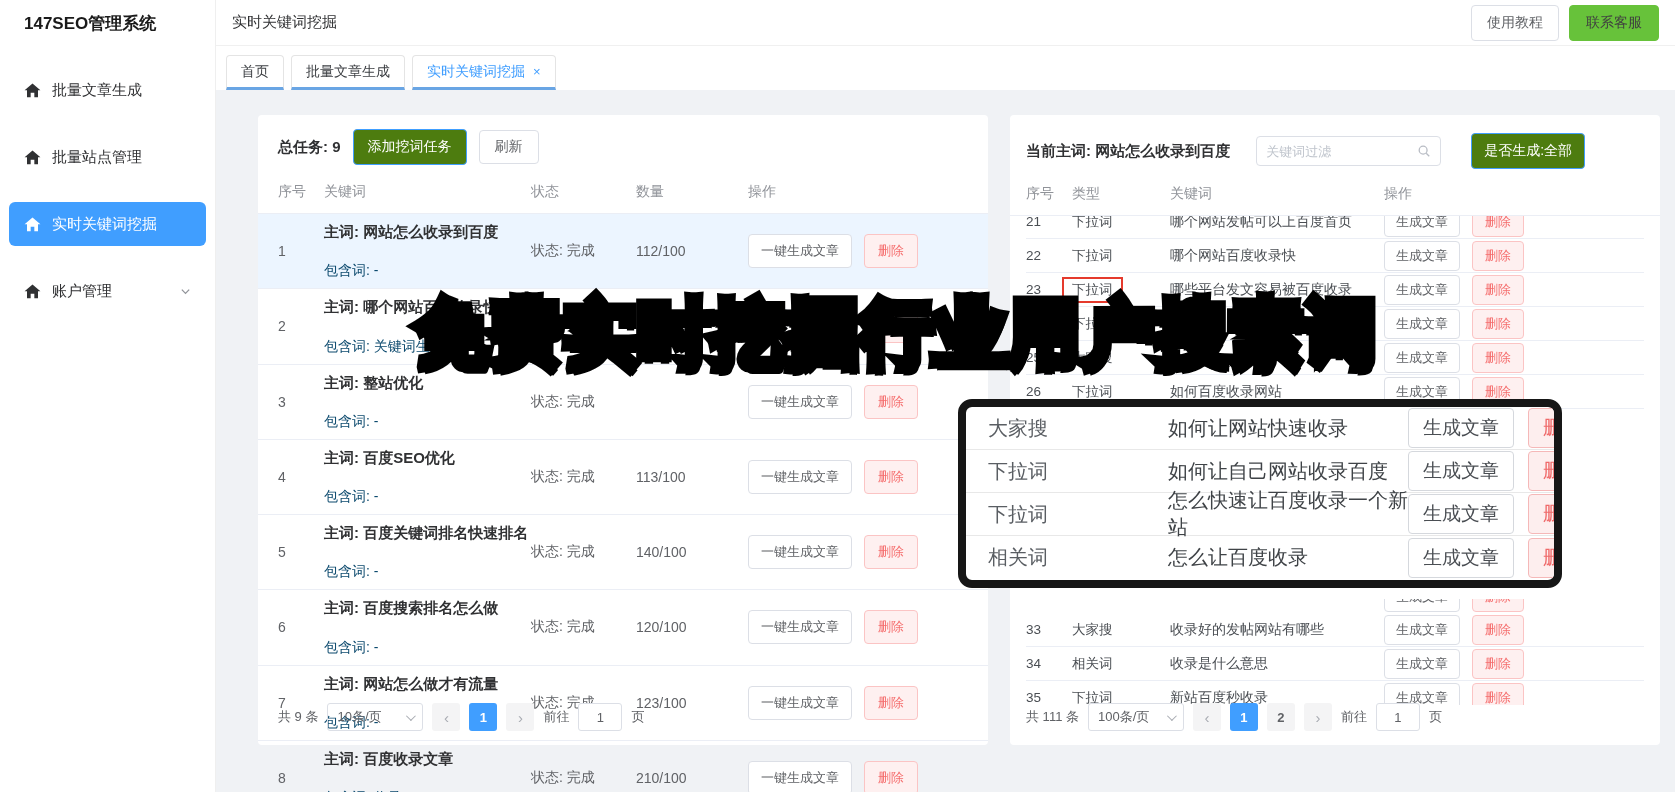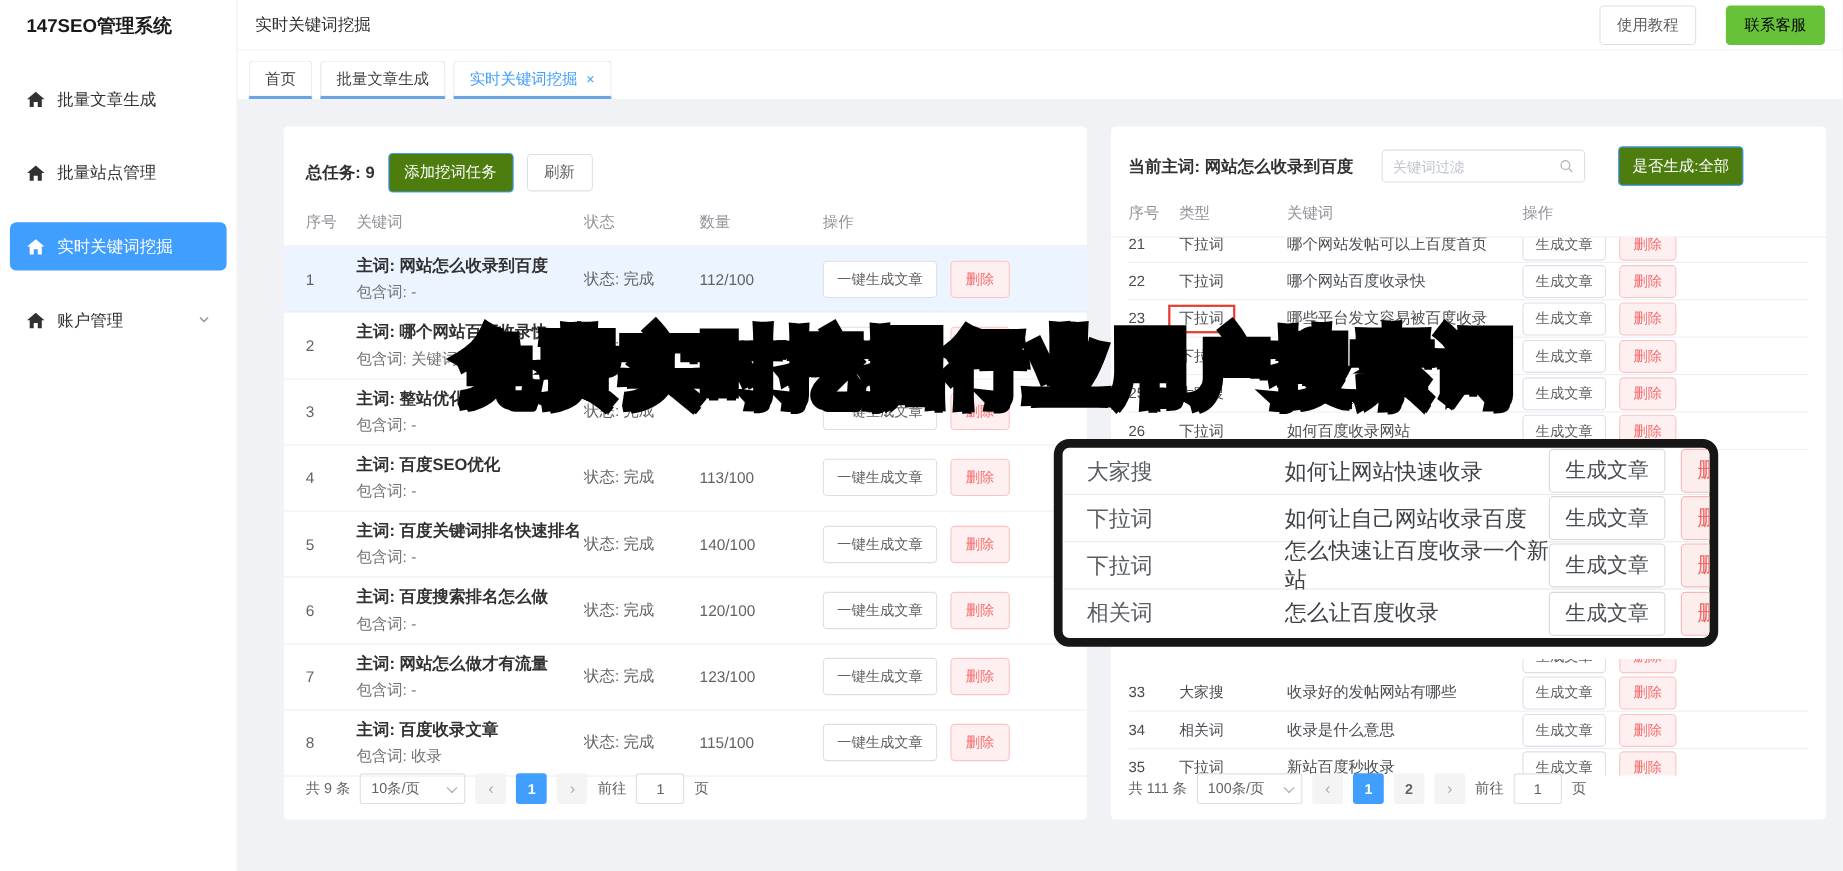--- a/index.html
+++ b/index.html
@@ -18,52 +18,52 @@
   .menu-item { height:44px; display:flex; align-items:center; gap:11px; padding:0 15px;
     font-size:15px; color:#303133; border-radius:6px; cursor:pointer; }
   .menu-item.active { background:#409eff; color:#fff; }
   .menu-item svg { flex:0 0 auto; }
   .menu-item .chev { margin-left:auto; color:#909399; visibility:hidden; }
   .menu-item.has-chev .chev { visibility:visible; }
   
   .topbar { position:absolute; left:216px; top:0; width:1459px; height:46px; background:#fff;
     border-bottom:1px solid #f0f0f0; display:flex; align-items:center; padding:0 16px; z-index:2; }
   .topbar-title { font-size:15px; color:#303133; }
-  .topbar-actions { margin-left:auto; display:flex; gap:27px; }
+  .topbar-actions { margin-left:auto; display:flex; gap:10px; }
   .btn { display:inline-flex; align-items:center; justify-content:center; border-radius:4px;
     font-size:14px; cursor:pointer; white-space:nowrap; }
   .btn-plain { border:1px solid #dcdfe6; background:#fff; color:#606266; padding:7px 15px; }
-  .btn-green { background:#67c23a; border:1px solid #67c23a; color:#000000; padding:8px 16px; }
+  .btn-green { background:#67c23a; border:1px solid #67c23a; color:#404040; padding:8px 16px; }
   .btn-primary { background:#4d7c0f; border:1px solid #409eff; color:#fff; padding:8px 14px; }
   
   .tabbar { position:absolute; left:216px; top:46px; width:1459px; height:44px; background:#fff;
     display:flex; align-items:flex-end; gap:7px; padding-left:10px; z-index:2; }
   .tab { height:35px; display:flex; align-items:center; padding:0 14px;
     border:1px solid #e4e4e4; border-bottom:3px solid #69a5e4; border-radius:4px 4px 0 0;
     font-size:14px; color:#3c3f43; background:#fff; cursor:pointer; }
   .tab.active { color:#409eff; }
   .tab .x { display:none; margin-left:8px; font-size:13px; color:#409eff; }
   .tab.closable .x { display:inline; }
   
   .panel { position:absolute; background:#fff; border-radius:4px; z-index:1; }
-  .panel-tasks { left:258px; top:115px; width:730px; height:630px; padding:24px 20px; }
+  .panel-tasks { left:258px; top:115px; width:730px; height:630px; padding:14px 20px; }
   .panel-kw    { left:1010px; top:115px; width:650px; height:630px; padding:18px 16px; }
   .toolbar { display:flex; align-items:center; gap:12px; }
   .total-label { font-size:15px; font-weight:bold; }
   
   .t-head { display:flex; color:#909399; font-size:14px; margin:18px -20px 0;
     padding:0 20px 12px; border-bottom:1px solid #ebeef5; }
   .c-no{width:46px;} .c-kw{width:207px;} .c-st{width:105px;} .c-ct{width:112px;}
   .c-op{flex:1; display:flex; gap:12px; align-items:center;}
   .t-row { display:flex; align-items:center; border-bottom:1px solid #ebeef5;
     margin:0 -20px; padding:8px 20px; min-height:57px; }
   .t-row.highlight { background:#ecf5ff; }
   .t-no { color:#606266; }
   .kw-main { font-size:15px; font-weight:bold; line-height:1.35; color:#303133; }
-  .kw-sub { font-size:14px; color:#737373; margin-top:5px; }
+  .kw-sub { font-size:14px; color:#0c4a6e; margin-top:20px; }
   .st,.ct { font-size:14px; color:#606266; }
   .btn-sm { padding:7px 12px; font-size:13px; }
   .btn-danger { background:#fef0f0; border:1px solid #fbc4c4; color:#f56c6c;
     padding:7px 13px; font-size:13px; border-radius:4px; cursor:pointer; }
   
   .pager { position:absolute; left:20px; bottom:14px; display:flex; align-items:center;
     gap:9px; font-size:13px; color:#606266; white-space:nowrap; }
   .panel-kw .pager { left:16px; }
   .psel { width:96px; height:28px; border:1px solid #dcdfe6; border-radius:3px;
     display:flex; align-items:center; justify-content:space-between; padding:0 9px; cursor:pointer; }
@@ -316,21 +316,21 @@
         </span>
       </div>
 
       <div class="t-row">
         <span class="c-no t-no">8</span>
         <span class="c-kw">
           <div class="kw-main">主词: 百度收录文章</div>
           <div class="kw-sub">包含词: 收录</div>
         </span>
         <span class="c-st st">状态: 完成</span>
-        <span class="c-ct ct">115/100</span>
+        <span class="c-ct ct">210/100</span>
         <span class="c-op">
           <button class="btn btn-plain btn-sm">一键生成文章</button>
           <button class="btn-danger">删除</button>
         </span>
       </div>
     </div>
   <div class="pager">
     <span>共 9 条</span>
     <span class="psel">
       <span>10条/页</span>

